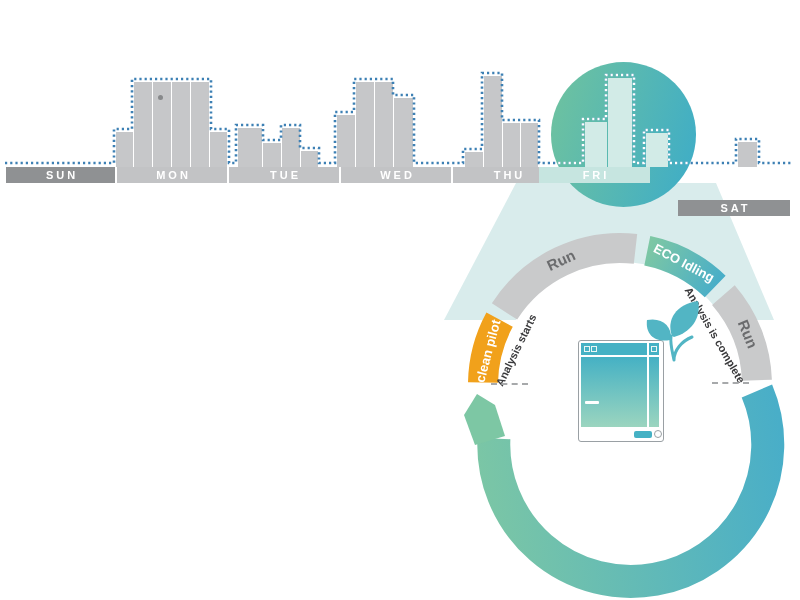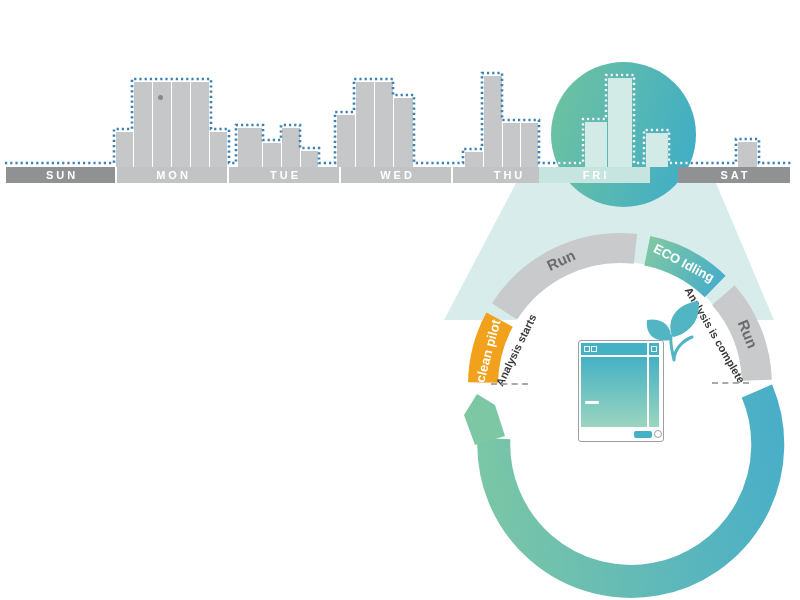--- a/index.html
+++ b/index.html
@@ -91,21 +91,21 @@
       <div class="usage-bar" style="left: 465px; width: 18px; top: 152px; height: 15px; background: var(--bar-gray);"></div>
       <div class="usage-bar" style="left: 484px; width: 18px; top: 76px; height: 91px; background: var(--bar-gray);"></div>
       <div class="usage-bar" style="left: 503px; width: 17px; top: 123px; height: 44px; background: var(--bar-gray);"></div>
       <div class="usage-bar" style="left: 521px; width: 17px; top: 123px; height: 44px; background: var(--bar-gray);"></div>
       <div class="day-band" style="left: 539px; width: 111px; background: var(--band-fri);">
         <span>FRI</span>
       </div>
       <div class="usage-bar" style="left: 585px; width: 22px; top: 122px; height: 45px; background: var(--bar-fri);"></div>
       <div class="usage-bar" style="left: 608px; width: 24px; top: 78px; height: 89px; background: var(--bar-fri);"></div>
       <div class="usage-bar" style="left: 646px; width: 22px; top: 133px; height: 34px; background: var(--bar-fri);"></div>
-      <div class="day-band" style="left: 678px; width: 112px; background: var(--band-dark);">
+      <div class="day-band" style="left: 678px; width: 112px; background: var(--band-dark); margin-top: 33px;">
         <span>SAT</span>
       </div>
       <div class="usage-bar" style="left: 738px; width: 19px; top: 142px; height: 25px; background: var(--bar-gray);"></div>
     </div>
   <div class="bar-dot"></div>
 
   <svg id="svg-outline" class="layer" width="800" height="600">
     <defs>
       <clipPath id="friClip">
           <circle cx="623.5" cy="134.5" r="72.5"></circle>

